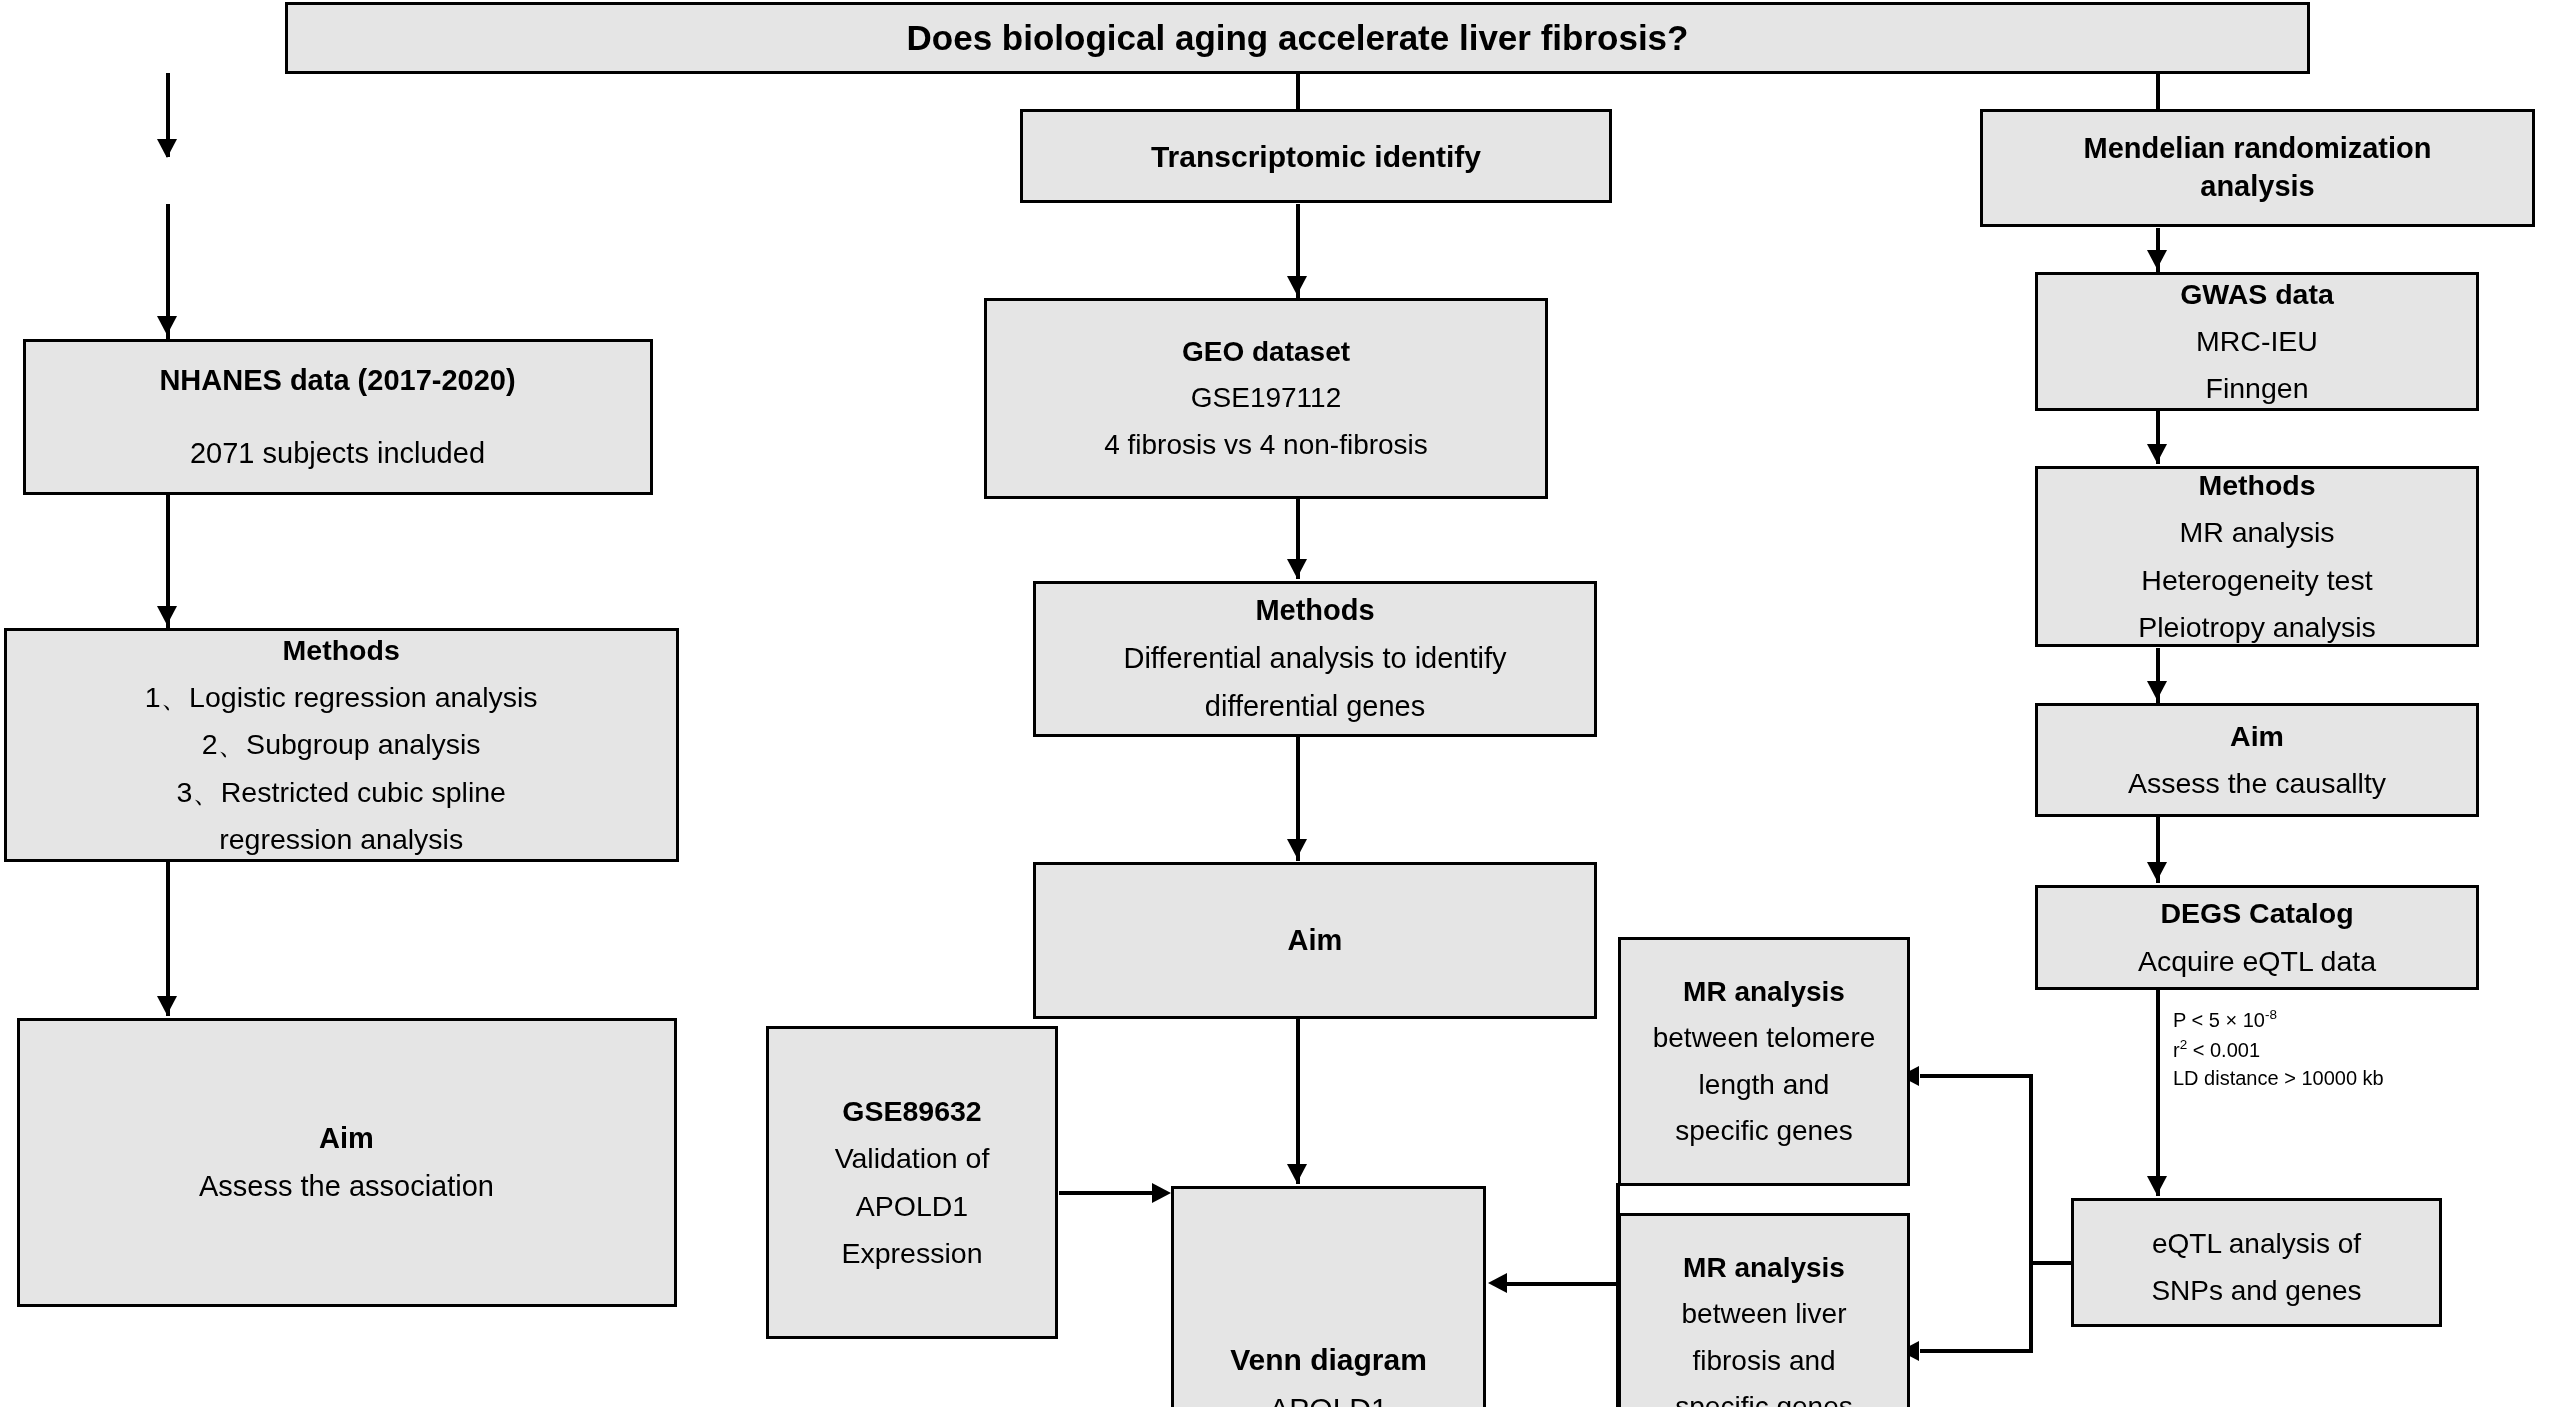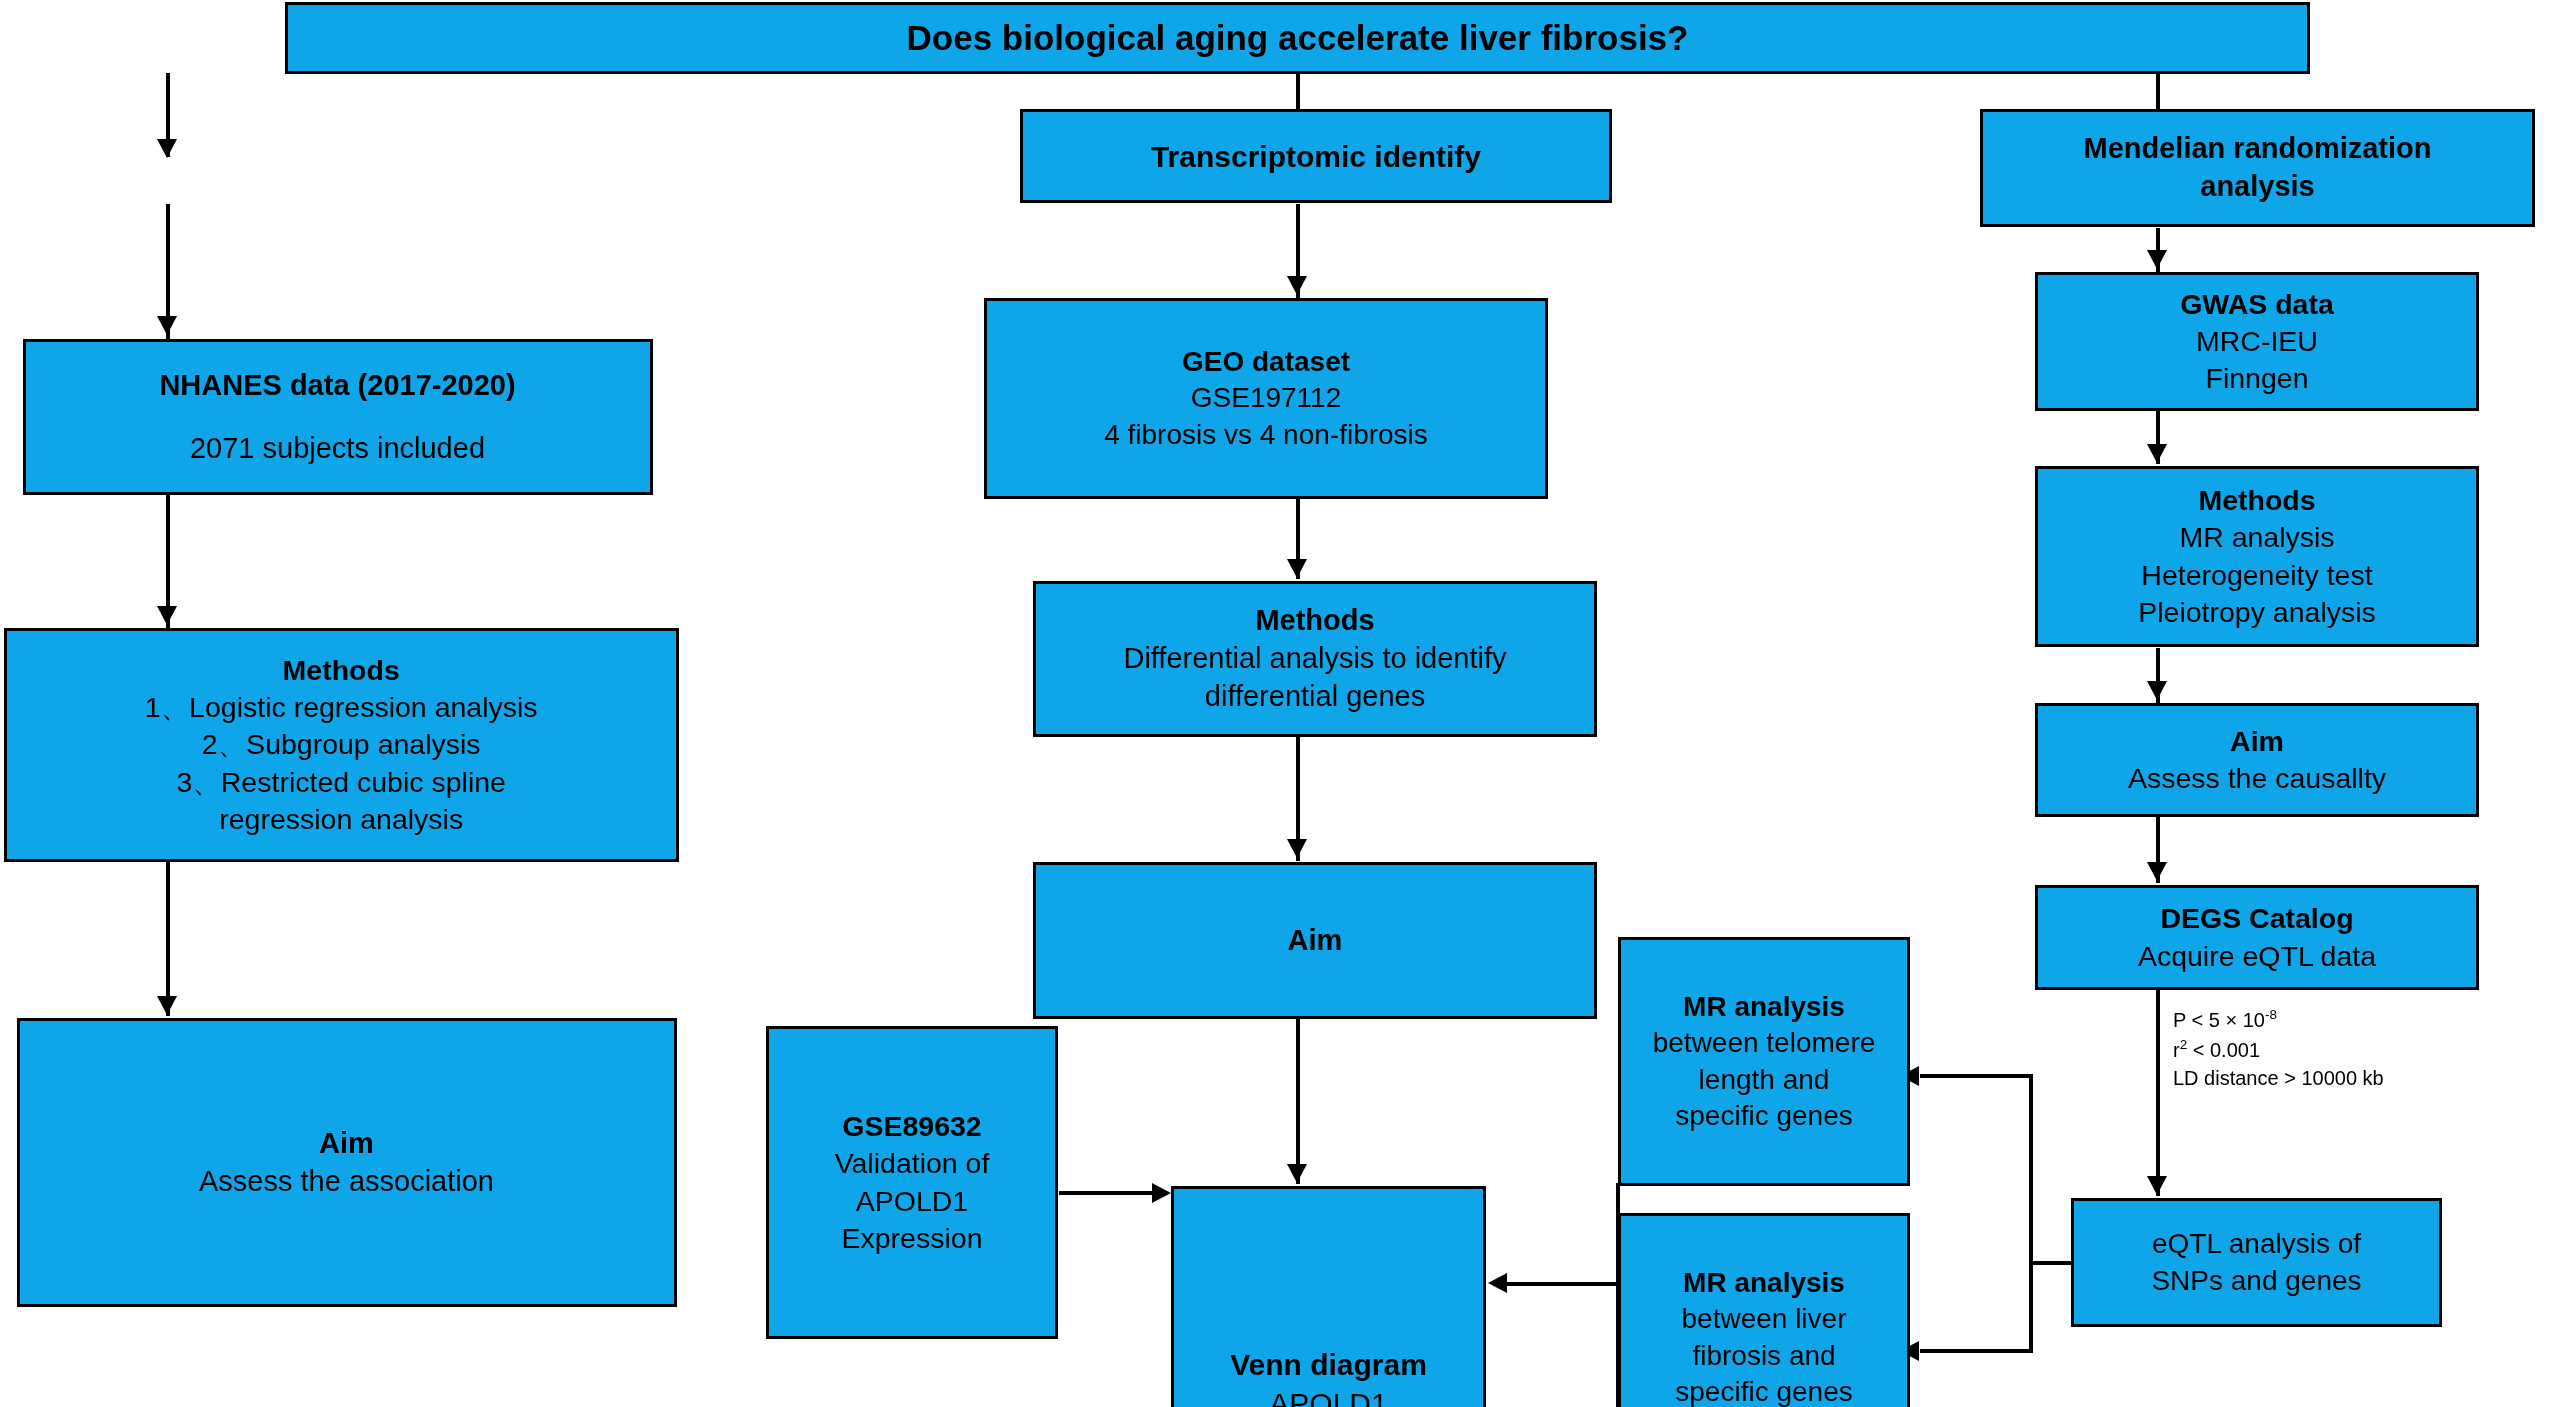--- a/index.html
+++ b/index.html
@@ -11,34 +11,34 @@
     position:relative;
     width:2576px;
     height:1408px;
     background:#ffffff;
     overflow:hidden;
   }
   .box{
     position:absolute;
     box-sizing:border-box;
     border:3.7px solid #000000;
-    background:#0ea5e9;
+    background:#e5e5e5;
     display:flex;
     flex-direction:column;
     align-items:center;
     justify-content:center;
     text-align:center;
     line-height:1.30;
     z-index:5;
   }
   .box .ttl{
     font-weight:bold;
     white-space:nowrap;
   }
-  .box .ln{ white-space:nowrap; }
+  .box .ln{ white-space:nowrap;margin-top:10px; }
 
   
   .vline{ position:absolute; width:3.7px; background:#000000; z-index:2; }
   .hline{ position:absolute; height:3.7px; background:#000000; z-index:2; }
 
   .arrowdown{
     position:absolute;
     width:0;height:0;
     border-left:10.5px solid transparent;
     border-right:10.5px solid transparent;

